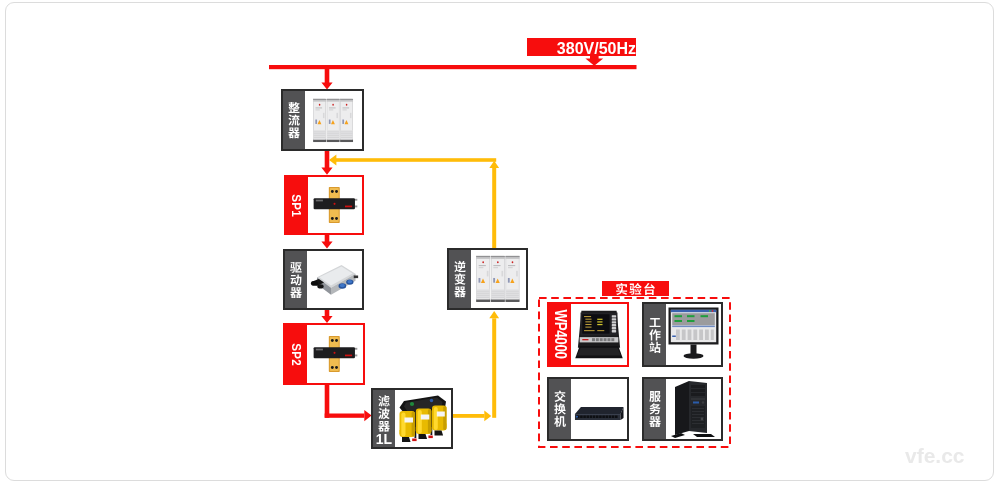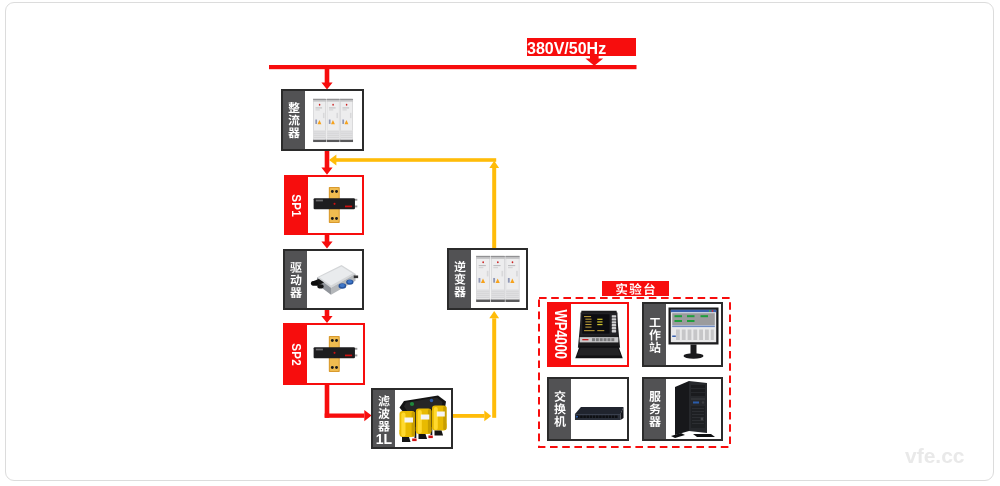--- a/index.html
+++ b/index.html
@@ -84,21 +84,21 @@
 </g>
 
 <g fill="#ffbc09">
 <rect x="453" y="414" width="31.5" height="3.8"></rect>
 <path d="M484.3 410.5 l7 5.4 -7 5.4 z"></path>
 <rect x="492.2" y="318.3" width="4" height="99.5"></rect>
 <path d="M494.2 310.9 l4.9 7.4 h-9.8 z"></path>
 </g>
 </svg>
 
-<div class="abs" style="left:527px;top:38px;width:109px;height:18px;background:#f70d0d;color:#fff;font-size:16px;font-weight:bold;text-align:left;line-height:22px;">380V/50Hz</div>
+<div class="abs" style="left:527px;top:38px;width:109px;height:18px;background:#f70d0d;color:#fff;font-size:16px;font-weight:bold;text-align:right;line-height:22px;">380V/50Hz</div>
 
 <div class="box" style="left:281px;top:89px;width:83px;height:62px;border-color:#2b2b2b;">
 
 <div class="strip" style="background:#525254;">
       <svg width="22" height="58" viewBox="0 0 22 58">
         <use href="#g0" transform="translate(5.00 21.12) scale(0.01200 -0.01200)" fill="#fff"></use>
         <use href="#g1" transform="translate(5.00 33.62) scale(0.01200 -0.01200)" fill="#fff"></use>
         <use href="#g2" transform="translate(5.00 46.12) scale(0.01200 -0.01200)" fill="#fff"></use>
       </svg>
     </div>

